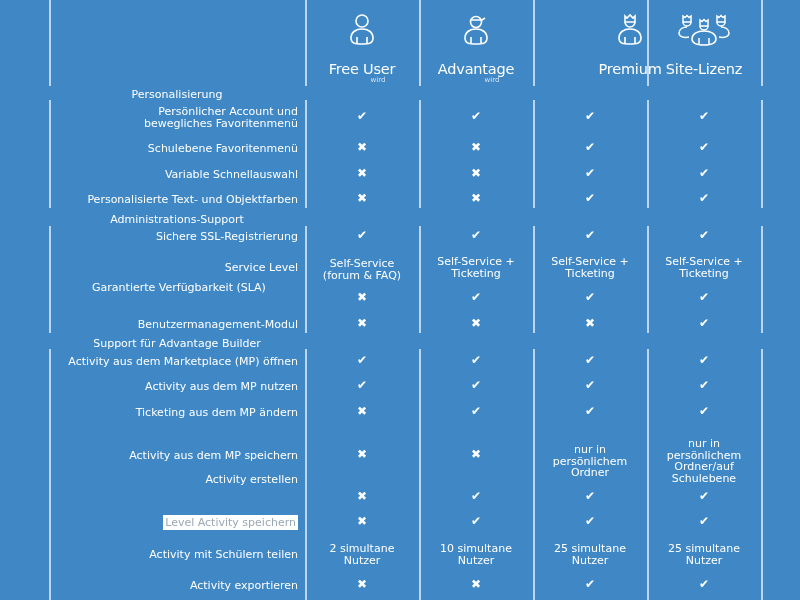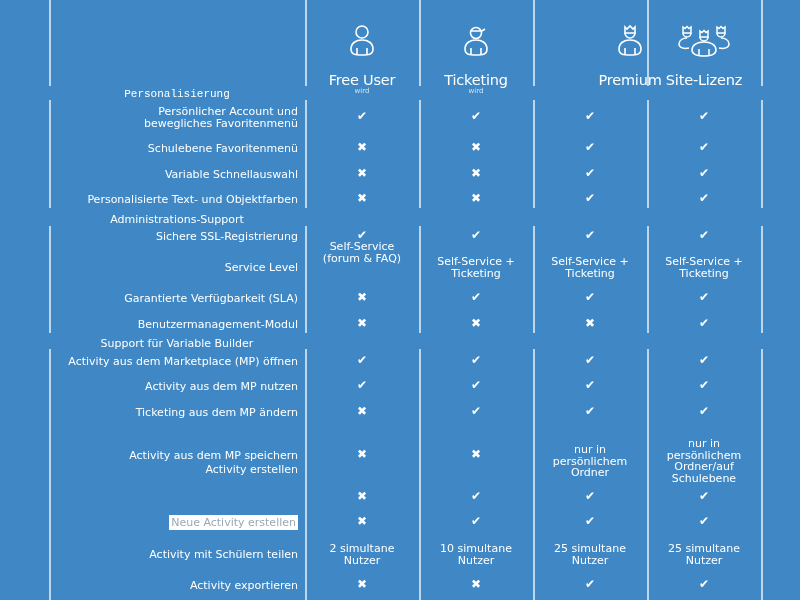--- a/index.html
+++ b/index.html
@@ -4,25 +4,25 @@
 <style>
   html, body { margin:0; padding:0; }
   body {
     width:800px; height:600px; overflow:hidden;
     background:#3f88c5;
     font-family:"DejaVu Sans", sans-serif;
     color:#ffffff;
     position:relative;
   }
   .vline { position:absolute; width:2px; background:#bcd6ee; }
-  .plan-head { position:absolute; top:11px; width:114px; text-align:center; }
+  .plan-head { position:absolute; top:0; width:114px; text-align:center; }
   .plan-icon { position:absolute; top:12px; left:0; width:114px; height:36px; }
   .plan-icon svg { display:block; margin:0 auto; }
   .plan-name { position:absolute; top:61px; left:0; width:114px; font-size:14.5px; text-align:center; letter-spacing:-0.2px; }
-  .plan-sub { position:absolute; top:76px; left:0; width:114px; font-size:7px; text-align:center; color:#d5e6f5; }
+  .plan-sub { position:absolute; top:76px; left:0; width:114px; font-size:7px; text-align:center; color:#d5e6f5;padding-left:16px; }
   .section { position:absolute; left:49px; width:256px; text-align:center; font-size:11px; }
   .feature { position:absolute; left:60px; width:238px; text-align:right; font-size:11px; line-height:12px; }
   .feature.hl span { background:#ffffff; color:#9aa8b4; padding:1px 2px; }
   .cell { position:absolute; width:114px; text-align:center; font-size:11px; line-height:11.5px; }
   .mark { font-size:12px; font-weight:bold; }
 </style>
 </head>
 <body>
 
 <div id="table">
@@ -63,21 +63,21 @@
     </div>
     <div class="plan-head" style="left: 419px; height: 90px;">
       <div class="plan-icon">
         <svg width="30" height="34" viewBox="0 0 30 34" fill="none" stroke="#fff" stroke-width="1.6">
           <circle cx="15" cy="10" r="5.5"></circle>
           <path d="M9 8h12l3-2"></path>
           <path d="M4 26c0-6 5-9 11-9s11 3 11 9-5 6-11 6-11 0-11-6z"></path>
           <path d="M10 25v6M20 25v6"></path>
         </svg>
       </div>
-      <div class="plan-name">Ticketing</div>
+      <div class="plan-name">Advantage</div>
       <div class="plan-sub">wird</div>
     </div>
     <div class="plan-head" style="left: 533px; height: 90px; margin-left: 40px;">
       <div class="plan-icon">
         <svg width="30" height="34" viewBox="0 0 30 34" fill="none" stroke="#fff" stroke-width="1.6">
           <path d="M10 4l2 2 3-3 3 3 2-2v6h-10z"></path>
           <path d="M10 10a5 5 0 0 0 10 0"></path>
           <path d="M4 26c0-6 5-9 11-9s11 3 11 9-5 6-11 6-11 0-11-6z"></path>
           <path d="M10 25v6M20 25v6"></path>
         </svg>
@@ -95,23 +95,23 @@
           <path d="M51 21c0-4-4-6-8-6"></path>
           <path d="M22 8l2 1.5 2-2 2 2 2-1.5v6h-8z"></path>
           <path d="M22 14a4 4 0 0 0 8 0"></path>
           <path d="M14 27c0-5 5-8 12-8s12 3 12 8-5 6-12 6-12-1-12-6z"></path>
           <path d="M21 26v6M31 26v6"></path>
           <path d="M1 21c0 4 5 5 10 4M51 21c0 4-5 5-10 4"></path>
         </svg>
       </div>
       <div class="plan-name">Site-Lizenz</div>
     </div>
-    <div class="section" style="top: 88px; font-family: Liberation Mono, monospace;">Personalisierung</div>
+    <div class="section" style="top: 88px;">Personalisierung</div>
     <div class="section" style="top: 213px;">Administrations-Support</div>
-    <div class="section" style="top: 337px;">Support für Variable Builder</div>
+    <div class="section" style="top: 337px;">Support für Advantage Builder</div>
     <div class="feature" style="top: 106px; width: 210px; left: 88px;"><span>Persönlicher Account und bewegliches Favoritenmenü</span></div>
     <div class="cell mark" style="left: 305px; top: 111px;">✔</div>
     <div class="cell mark" style="left: 419px; top: 111px;">✔</div>
     <div class="cell mark" style="left: 533px; top: 111px;">✔</div>
     <div class="cell mark" style="left: 647px; top: 111px;">✔</div>
     <div class="feature" style="top: 143px;"><span>Schulebene Favoritenmenü</span></div>
     <div class="cell mark" style="left: 305px; top: 142px;">✖</div>
     <div class="cell mark" style="left: 419px; top: 142px;">✖</div>
     <div class="cell mark" style="left: 533px; top: 142px;">✔</div>
     <div class="cell mark" style="left: 647px; top: 142px;">✔</div>
@@ -124,25 +124,25 @@
     <div class="cell mark" style="left: 305px; top: 193px;">✖</div>
     <div class="cell mark" style="left: 419px; top: 193px;">✖</div>
     <div class="cell mark" style="left: 533px; top: 193px;">✔</div>
     <div class="cell mark" style="left: 647px; top: 193px;">✔</div>
     <div class="feature" style="top: 231px;"><span>Sichere SSL-Registrierung</span></div>
     <div class="cell mark" style="left: 305px; top: 230px;">✔</div>
     <div class="cell mark" style="left: 419px; top: 230px;">✔</div>
     <div class="cell mark" style="left: 533px; top: 230px;">✔</div>
     <div class="cell mark" style="left: 647px; top: 230px;">✔</div>
     <div class="feature" style="top: 262px;"><span>Service Level</span></div>
-    <div class="cell" style="left: 305px; top: 241px; padding: 0px 14px; box-sizing: border-box;">Self-Service (forum &amp; FAQ)</div>
+    <div class="cell" style="left: 305px; top: 258px; padding: 0px 14px; box-sizing: border-box;">Self-Service (forum &amp; FAQ)</div>
     <div class="cell" style="left: 419px; top: 256px; padding: 0px 14px; box-sizing: border-box;">Self-Service + Ticketing</div>
     <div class="cell" style="left: 533px; top: 256px; padding: 0px 14px; box-sizing: border-box;">Self-Service + Ticketing</div>
     <div class="cell" style="left: 647px; top: 256px; padding: 0px 14px; box-sizing: border-box;">Self-Service + Ticketing</div>
-    <div class="feature" style="top: 293px;"><span>Garantierte Verfügbarkeit (SLA)</span></div>
+    <div class="feature" style="top: 282px; text-align: center;"><span>Garantierte Verfügbarkeit (SLA)</span></div>
     <div class="cell mark" style="left: 305px; top: 292px;">✖</div>
     <div class="cell mark" style="left: 419px; top: 292px;">✔</div>
     <div class="cell mark" style="left: 533px; top: 292px;">✔</div>
     <div class="cell mark" style="left: 647px; top: 292px;">✔</div>
     <div class="feature" style="top: 319px;"><span>Benutzermanagement-Modul</span></div>
     <div class="cell mark" style="left: 305px; top: 318px;">✖</div>
     <div class="cell mark" style="left: 419px; top: 318px;">✖</div>
     <div class="cell mark" style="left: 533px; top: 318px;">✖</div>
     <div class="cell mark" style="left: 647px; top: 318px;">✔</div>
     <div class="feature" style="top: 356px;"><span>Activity aus dem Marketplace (MP) öffnen</span></div>
@@ -158,26 +158,26 @@
     <div class="feature" style="top: 407px;"><span>Ticketing aus dem MP ändern</span></div>
     <div class="cell mark" style="left: 305px; top: 406px;">✖</div>
     <div class="cell mark" style="left: 419px; top: 406px;">✔</div>
     <div class="cell mark" style="left: 533px; top: 406px;">✔</div>
     <div class="cell mark" style="left: 647px; top: 406px;">✔</div>
     <div class="feature" style="top: 450px;"><span>Activity aus dem MP speichern</span></div>
     <div class="cell mark" style="left: 305px; top: 449px;">✖</div>
     <div class="cell mark" style="left: 419px; top: 449px;">✖</div>
     <div class="cell" style="left: 533px; top: 444px; padding: 0px 14px; box-sizing: border-box;">nur in persönlichem Ordner</div>
     <div class="cell" style="left: 647px; top: 438px; padding: 0px 14px; box-sizing: border-box;">nur in persönlichem Ordner/auf Schulebene</div>
-    <div class="feature" style="top: 464px;"><span>Activity erstellen</span></div>
+    <div class="feature" style="top: 474px;"><span>Activity erstellen</span></div>
     <div class="cell mark" style="left: 305px; top: 491px;">✖</div>
     <div class="cell mark" style="left: 419px; top: 491px;">✔</div>
     <div class="cell mark" style="left: 533px; top: 491px;">✔</div>
     <div class="cell mark" style="left: 647px; top: 491px;">✔</div>
-    <div class="feature hl" style="top: 517px;"><span>Neue Activity erstellen</span></div>
+    <div class="feature hl" style="top: 517px;"><span>Level Activity speichern</span></div>
     <div class="cell mark" style="left: 305px; top: 516px;">✖</div>
     <div class="cell mark" style="left: 419px; top: 516px;">✔</div>
     <div class="cell mark" style="left: 533px; top: 516px;">✔</div>
     <div class="cell mark" style="left: 647px; top: 516px;">✔</div>
     <div class="feature" style="top: 549px;"><span>Activity mit Schülern teilen</span></div>
     <div class="cell" style="left: 305px; top: 543px; padding: 0px 14px; box-sizing: border-box;">2 simultane Nutzer</div>
     <div class="cell" style="left: 419px; top: 543px; padding: 0px 14px; box-sizing: border-box;">10 simultane Nutzer</div>
     <div class="cell" style="left: 533px; top: 543px; padding: 0px 14px; box-sizing: border-box;">25 simultane Nutzer</div>
     <div class="cell" style="left: 647px; top: 543px; padding: 0px 14px; box-sizing: border-box;">25 simultane Nutzer</div>
     <div class="feature" style="top: 580px;"><span>Activity exportieren</span></div>

